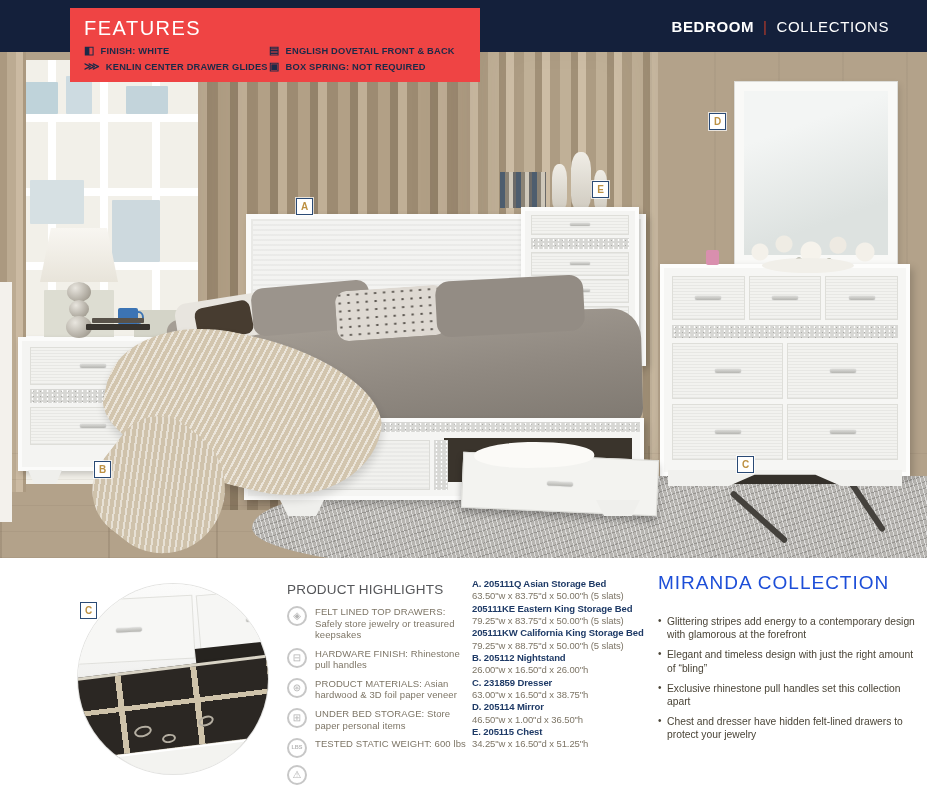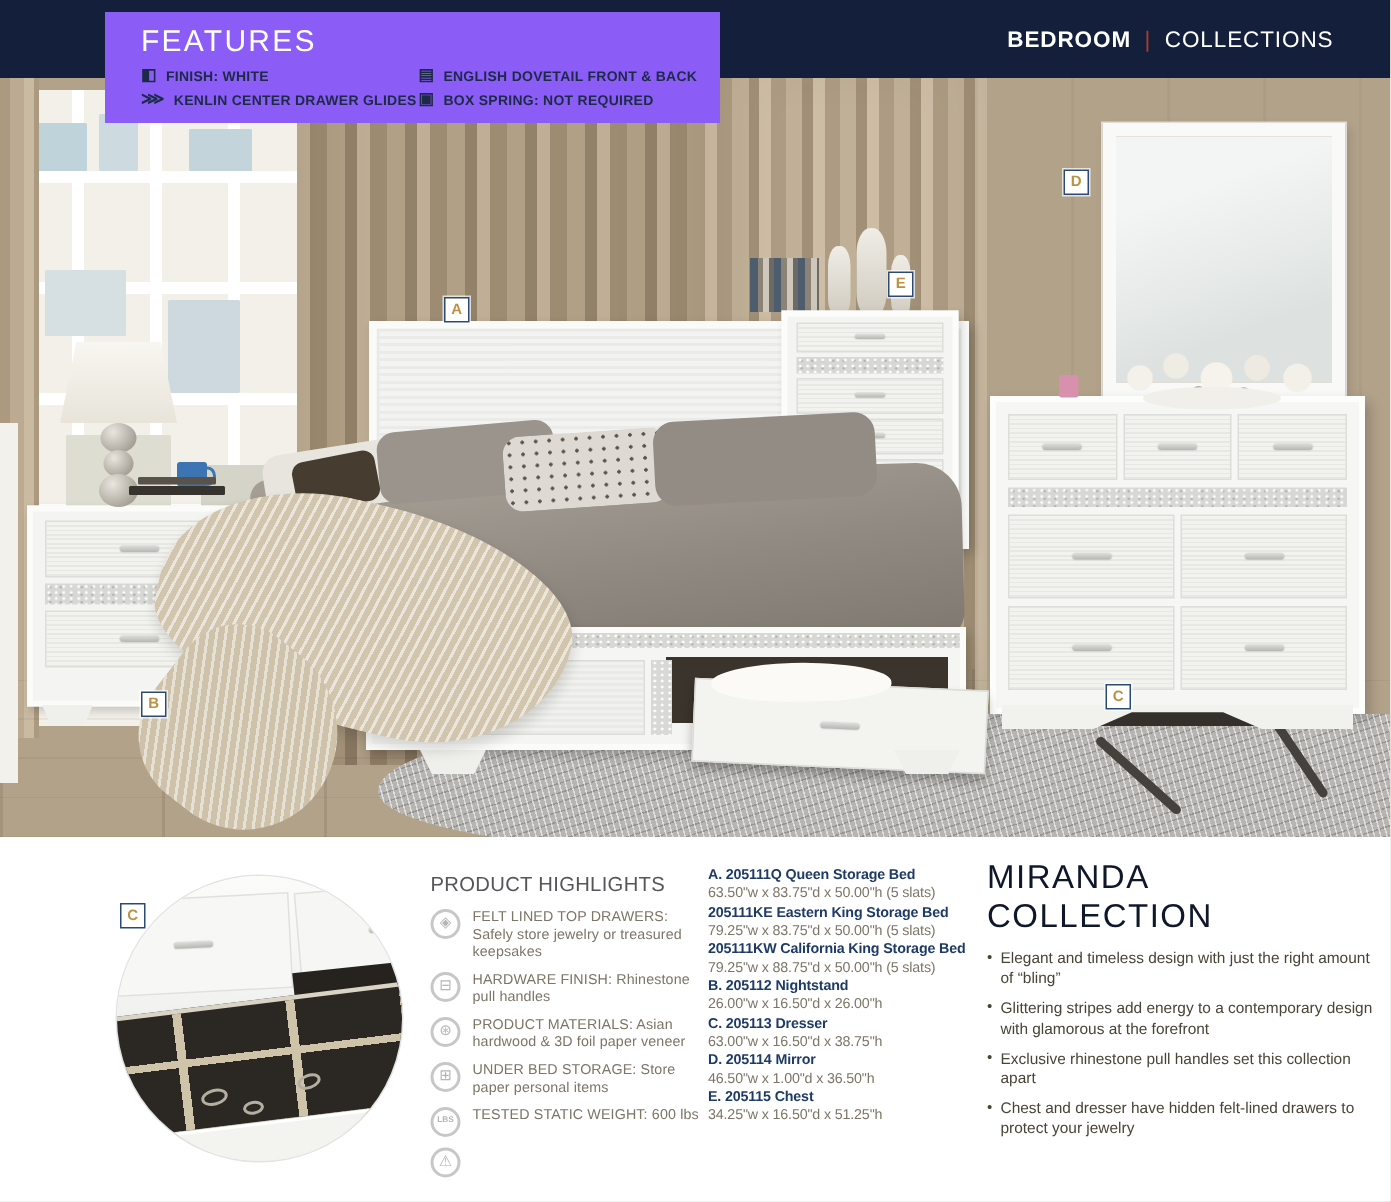--- a/index.html
+++ b/index.html
@@ -9,22 +9,22 @@
 
   
   .topbar { position:absolute; top:0; left:0; width:927px; height:52px; background:#14203b; }
   .nav { position:absolute; top:0; right:38px; height:52px; display:flex; align-items:center; gap:9px;
          color:#fff; font-size:15px; letter-spacing:.6px; }
   .nav-strong { font-weight:700; }
   .nav-light { font-weight:400; }
   .nav-div { color:#b23a2b; font-weight:400; }
 
   
-  .features-box { position:absolute; left:70px; top:8px; width:410px; height:74px; background:#8b5cf6;
-                  z-index:30; padding:9px 0 0 24px; }
+  .features-box { position:absolute; left:70px; top:8px; width:410px; height:74px; background:#ef4444;
+                  z-index:30; padding:9px 0 0 14px; }
   .features-title { color:#ffffff; font-size:20px; font-weight:400; letter-spacing:1.5px; }
   .features-grid { display:grid; grid-template-columns:185px auto; margin-top:5px; row-gap:5px; }
   .feat { display:flex; align-items:center; gap:6px; color:#1c2a48; font-weight:700; font-size:9.3px;
           letter-spacing:.2px; white-space:nowrap; }
   .feat .ic { font-size:11px; line-height:1; color:#1c2a48; }
 
   
   .photo { position:absolute; top:52px; left:0; width:927px; height:506px; overflow:hidden; background:#b3a28a; }
   .photo > div { position:absolute; }
 
@@ -217,21 +217,21 @@
      color:#b5b5b5; font-size:10px; line-height:1; display:flex; align-items:center; justify-content:center; }
   .h-ic.tiny { font-size:5.5px; font-weight:700; letter-spacing:0; }
   .h-text { font-size:9.5px; color:#7d7566; line-height:1.22; letter-spacing:.1px; }
 
   .products { position:absolute; left:472px; top:20px; width:190px; font-size:9.5px; line-height:1.3;
      letter-spacing:-.1px; }
   .p-name { color:#1e3a66; font-weight:700; white-space:nowrap; }
   .p-dims { color:#7d7566; white-space:nowrap; }
 
   .collection { position:absolute; left:658px; top:14px; width:264px; }
-  .c-title { font-size:22px; color:#0f172a; letter-spacing:1px; font-weight:400; margin-bottom:9px; }
+  .c-title { font-size:19px; color:#1d4ed8; letter-spacing:1px; font-weight:400; margin-bottom:21px; }
   .c-bullet { position:relative; font-size:10.3px; color:#4a4437; line-height:1.28; margin-bottom:7px;
      padding-left:9px; }
   .c-bullet::before { content:"\2022"; position:absolute; left:0; top:0; font-size:10px; color:#4a4437; }
 </style>
 </head>
 <body>
 
 <div class="page">
 
   <div class="topbar">
@@ -404,51 +404,51 @@
         <span class="h-ic tiny">LBS</span>
         <span class="h-text">TESTED STATIC WEIGHT: 600 lbs</span>
       </div>
       <div class="h-item">
         <span class="h-ic">⚠</span>
       </div>
     </div>
 
     <div class="products">
       <div>
-        <div class="p-name">A. 205111Q Queen Storage Bed</div>
+        <div class="p-name">A. 205111Q Asian Storage Bed</div>
         <div class="p-dims">63.50"w x 83.75"d x 50.00"h (5 slats)</div>
       </div>
       <div>
         <div class="p-name">205111KE Eastern King Storage Bed</div>
         <div class="p-dims">79.25"w x 83.75"d x 50.00"h (5 slats)</div>
       </div>
       <div>
         <div class="p-name">205111KW California King Storage Bed</div>
         <div class="p-dims">79.25"w x 88.75"d x 50.00"h (5 slats)</div>
       </div>
       <div>
         <div class="p-name">B. 205112 Nightstand</div>
         <div class="p-dims">26.00"w x 16.50"d x 26.00"h</div>
       </div>
       <div>
-        <div class="p-name">C. 205113 Dresser</div>
+        <div class="p-name">C. 231859 Dresser</div>
         <div class="p-dims">63.00"w x 16.50"d x 38.75"h</div>
       </div>
       <div>
         <div class="p-name">D. 205114 Mirror</div>
         <div class="p-dims">46.50"w x 1.00"d x 36.50"h</div>
       </div>
       <div>
         <div class="p-name">E. 205115 Chest</div>
         <div class="p-dims">34.25"w x 16.50"d x 51.25"h</div>
       </div>
     </div>
 
     <div class="collection">
       <div class="c-title">MIRANDA COLLECTION</div>
+      <div class="c-bullet">Glittering stripes add energy to a contemporary design with glamorous at the forefront</div>
       <div class="c-bullet">Elegant and timeless design with just the right amount of “bling”</div>
-      <div class="c-bullet">Glittering stripes add energy to a contemporary design with glamorous at the forefront</div>
       <div class="c-bullet">Exclusive rhinestone pull handles set this collection apart</div>
       <div class="c-bullet">Chest and dresser have hidden felt-lined drawers to protect your jewelry</div>
     </div>
 
   </div>
 </div>
 
 </body></html>

